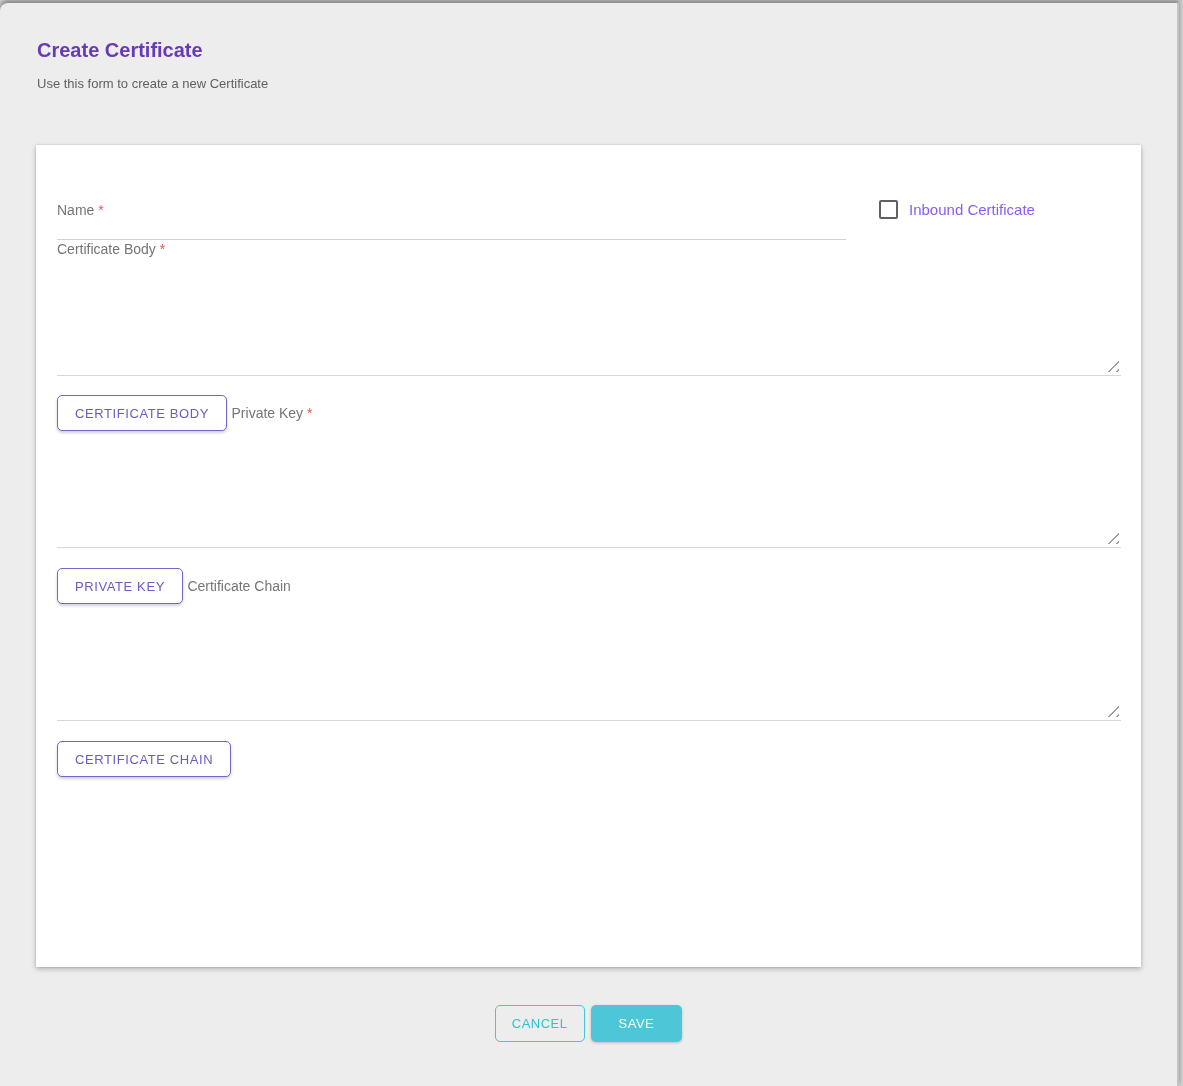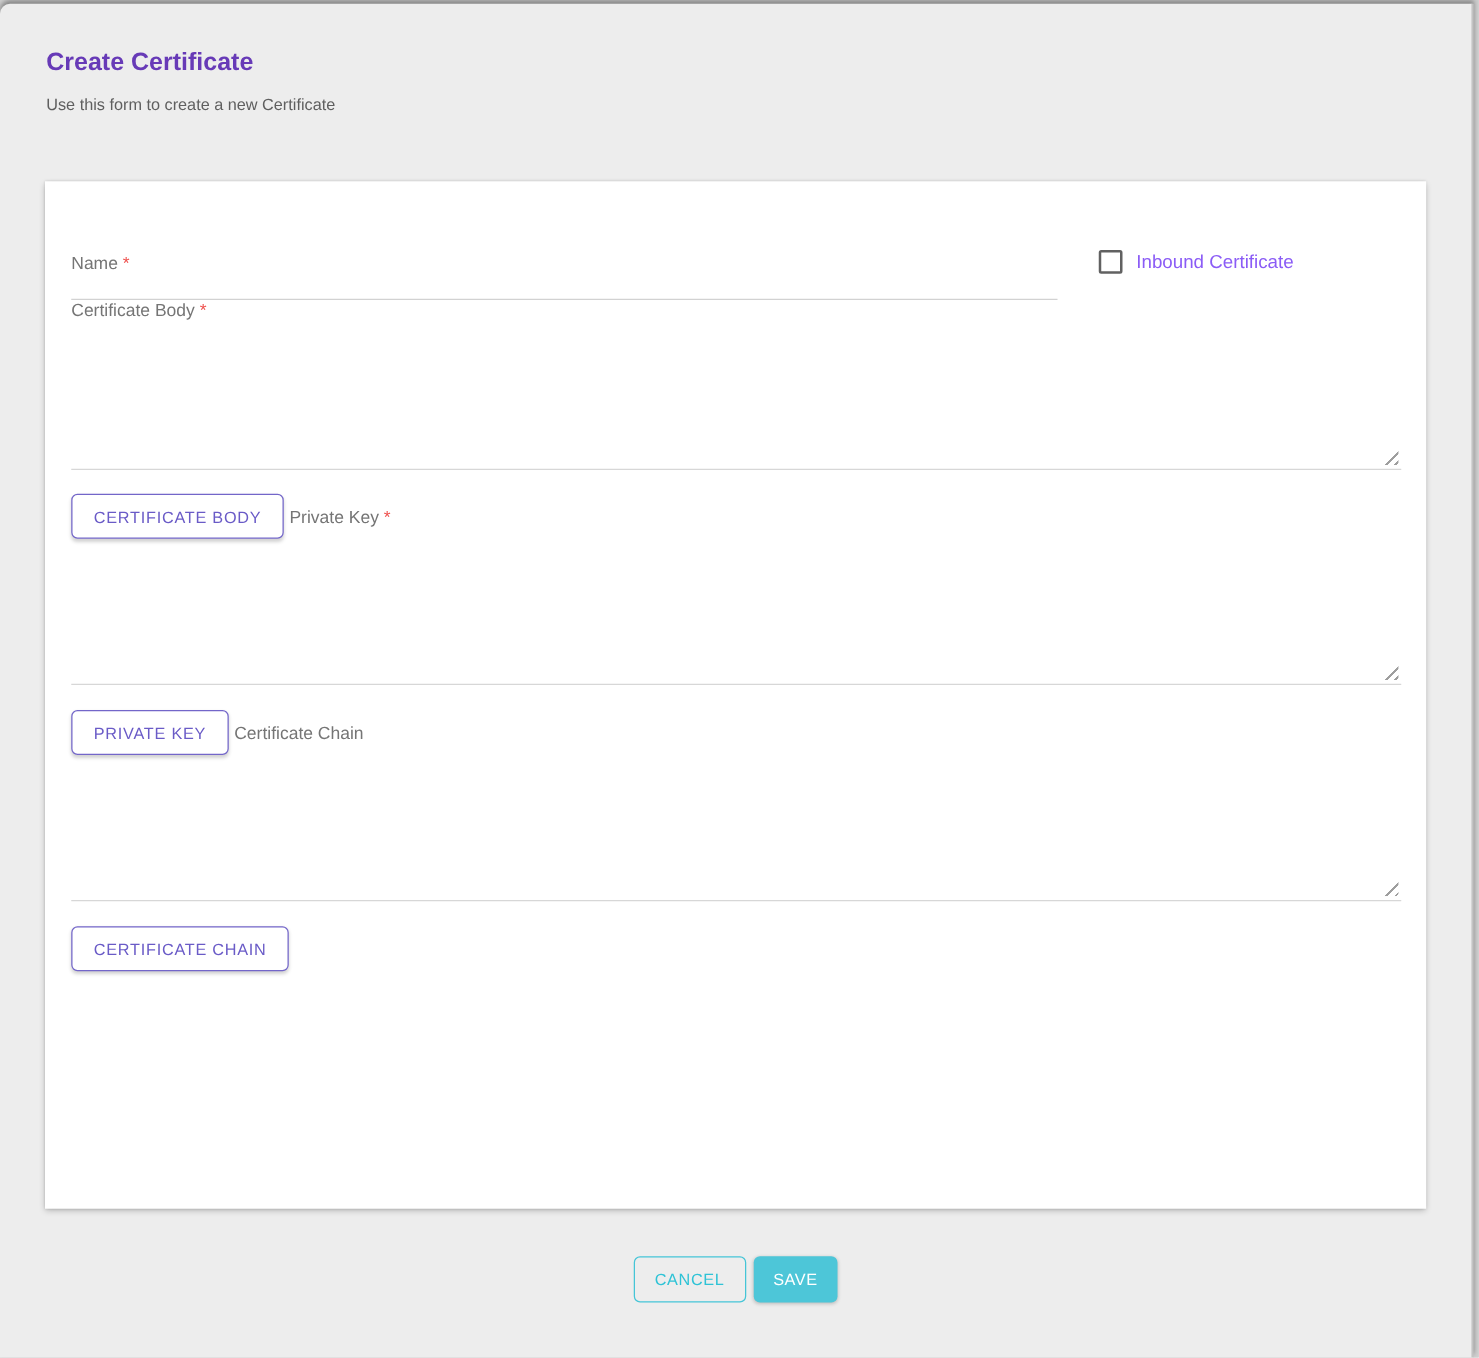--- a/index.html
+++ b/index.html
@@ -102,21 +102,21 @@
   .cancel-btn {
     height: 37px; padding: 0 16px;
     background: transparent;
     border: 1px solid #45c5d7; border-radius: 5px;
     color: #2fc3d6; font-size: 13px; font-weight: 500;
     letter-spacing: 0.5px;
     font-family: "Liberation Sans", sans-serif;
     cursor: pointer;
   }
   .save-btn {
-    height: 37px; padding: 0 16px;
+    height: 37px; padding: 0 28px;
     background: #4dc6d8;
     border: none; border-radius: 5px;
     color: #ffffff; font-size: 13px; font-weight: 500;
     letter-spacing: 0.5px;
     font-family: "Liberation Sans", sans-serif;
     box-shadow: 0 1px 3px rgba(0,0,0,0.2);
     cursor: pointer;
   }
 </style>
 </head>

